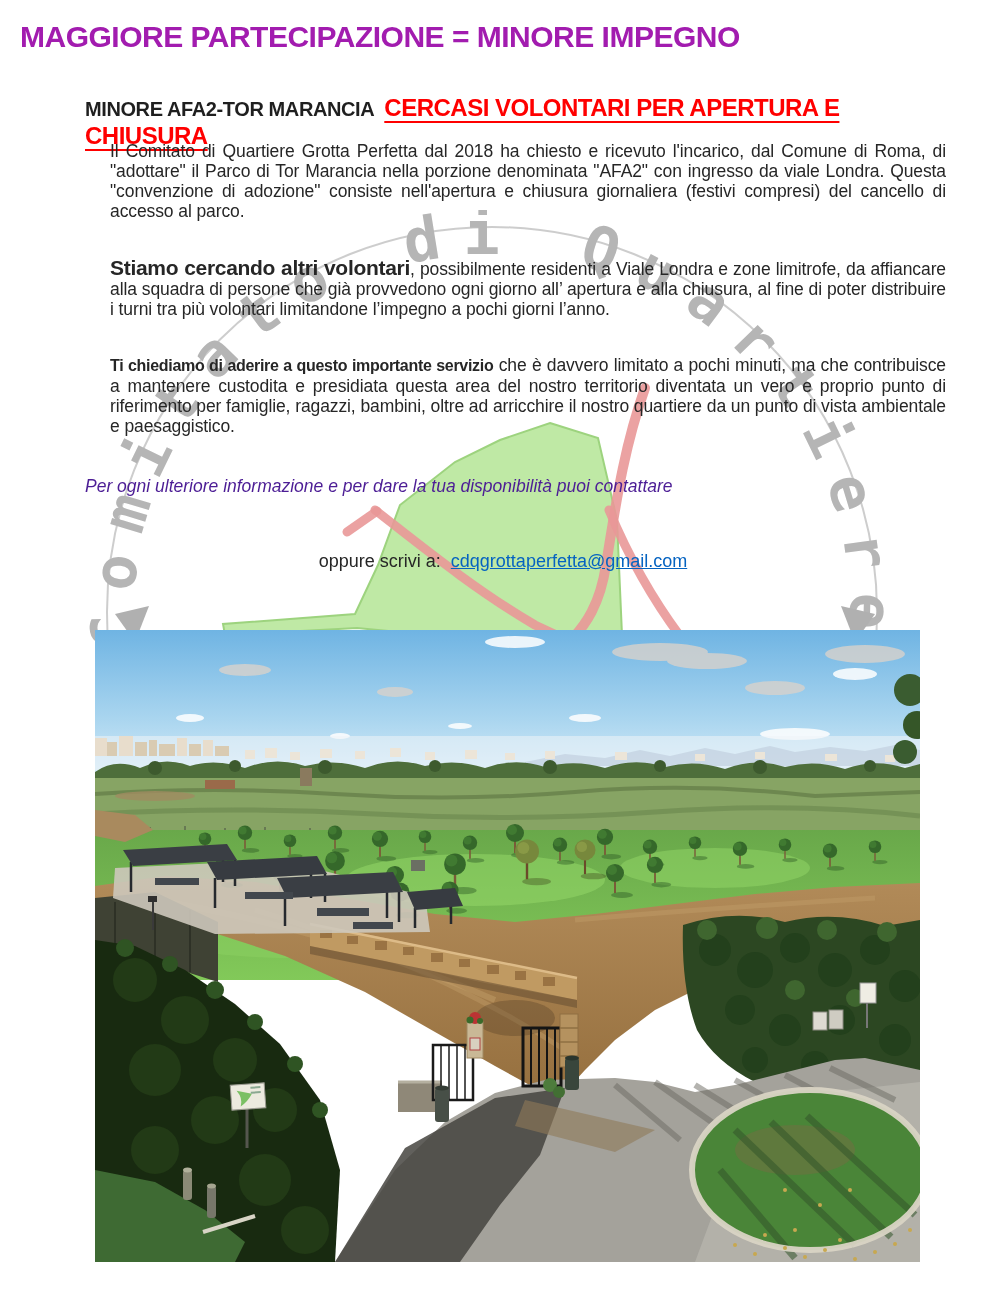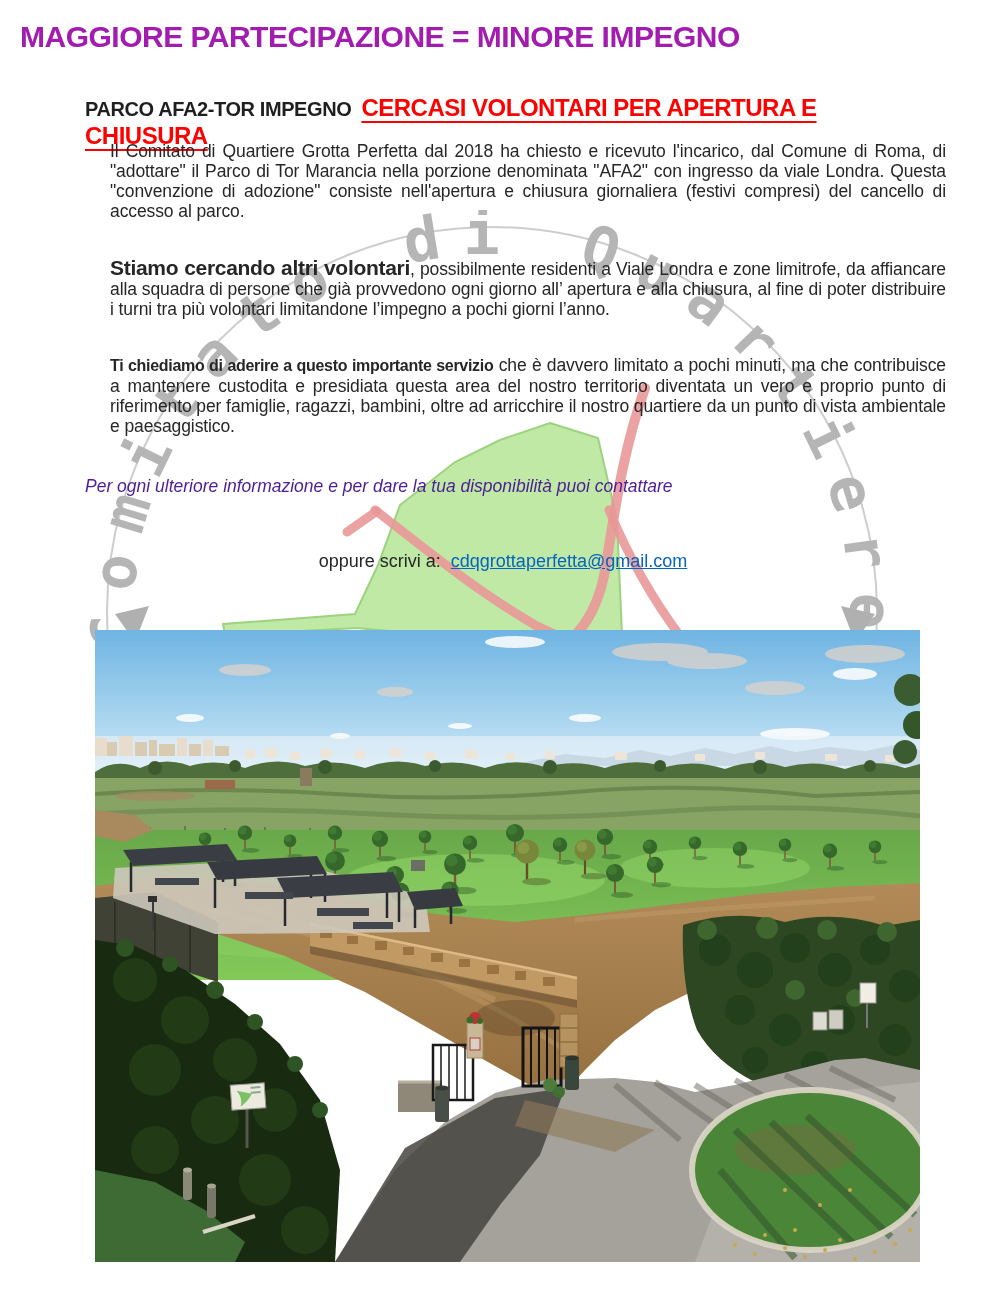--- a/index.html
+++ b/index.html
@@ -55,21 +55,21 @@
       <textPath href="#wmpath" startOffset="50%" text-anchor="middle">Comitato di Quartiere</textPath>
     </text>
 
     <polygon points="30,404 64,396 50,432" fill="#b0b0b0"></polygon>
     <polygon points="756,396 790,404 770,432" fill="#b0b0b0"></polygon>
   </svg>
 
   <div class="title">MAGGIORE PARTECIPAZIONE = MINORE IMPEGNO</div>
 
   <div class="txt subhead" style="position:absolute;">
-    <span class="park-label">PARCO AFA2-TOR IMPEGNO</span><span class="callout">CERCASI VOLONTARI PER APERTURA E CHIUSURA</span>
+    <span class="park-label">MINORE AFA2-TOR MARANCIA</span><span class="callout">CERCASI VOLONTARI PER APERTURA E CHIUSURA</span>
   </div>
 
   <div class="txt para p1" style="position:absolute;">Il Comitato di Quartiere Grotta Perfetta dal 2018 ha chiesto e ricevuto l'incarico, dal Comune di Roma, di "adottare" il Parco di Tor Marancia nella porzione denominata "AFA2" con ingresso da viale Londra. Questa "convenzione di adozione" consiste nell'apertura e chiusura giornaliera (festivi compresi) del cancello di accesso al parco.</div>
 
   <div class="txt para p2" style="position:absolute;"><span class="lead">Stiamo cercando altri volontari</span><span>, possibilmente residenti a Viale Londra e zone limitrofe, da affiancare alla squadra di persone che già provvedono ogni giorno all’ apertura e alla chiusura, al fine di poter distribuire i turni tra più volontari limitandone l’impegno a pochi giorni l’anno.</span></div>
 
   <div class="txt para p3" style="position:absolute;"><span class="lead3">Ti chiediamo di aderire a questo importante servizio</span><span> che è davvero limitato a pochi minuti, ma che contribuisce a mantenere custodita e presidiata questa area del nostro territorio diventata un vero e proprio punto di riferimento per famiglie, ragazzi, bambini, oltre ad arricchire il nostro quartiere da un punto di vista ambientale e paesaggistico.</span></div>
 
   <div class="txt info" style="position:absolute;">Per ogni ulteriore informazione e per dare la tua disponibilità puoi contattare</div>
 

